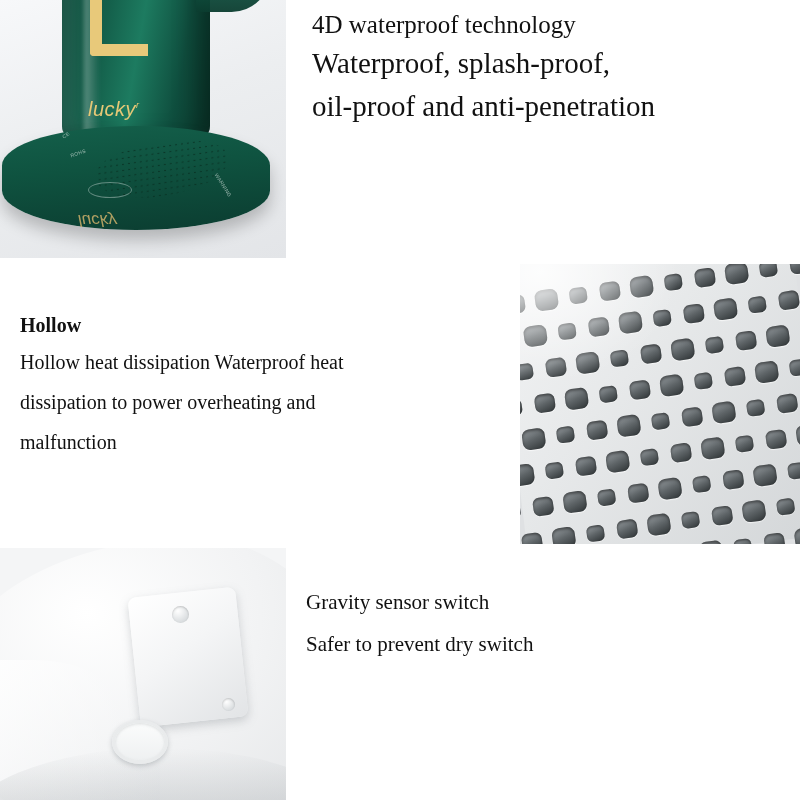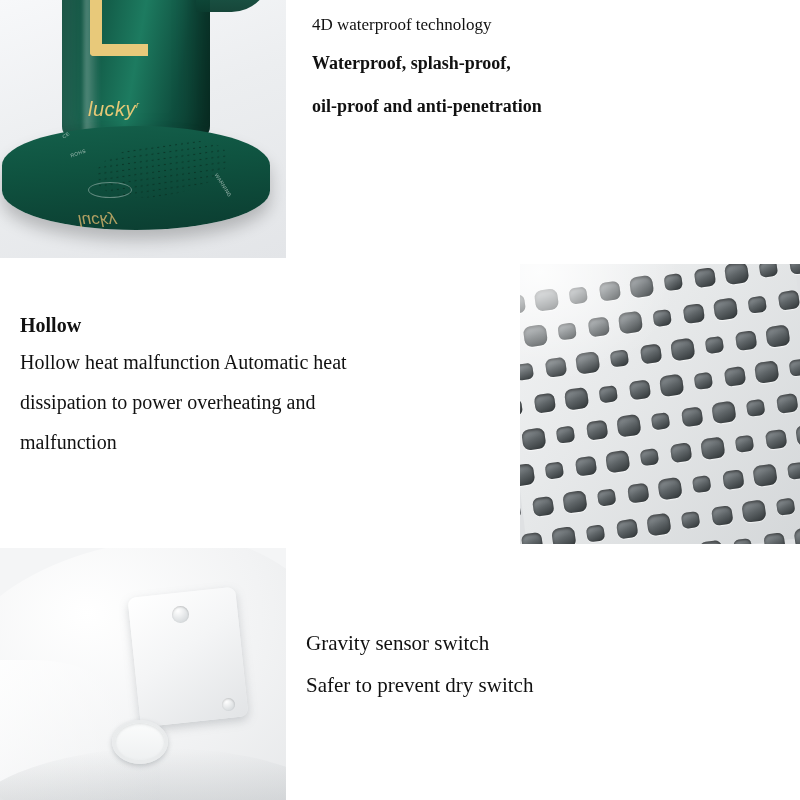--- a/index.html
+++ b/index.html
@@ -39,29 +39,28 @@
     white-space: nowrap;
   }
 
   
   #text-waterproof {
     left: 312px;
     top: 8px;
     width: 470px;
   }
   #text-waterproof .l1 {
-    font-size: 17px;
+    font-size: 25px;
     line-height: 34px;
     font-weight: 400;
   }
   #text-waterproof .l2,
   #text-waterproof .l3 {
-    font-size: 18px;
+    font-size: 29px;
     line-height: 43px;
-    font-weight: bold;
   }
 
   
   #text-vents {
     left: 20px;
     top: 308px;
     width: 480px;
   }
   #text-vents .l1 {
     font-size: 20px;
@@ -71,21 +70,21 @@
   #text-vents .l2,
   #text-vents .l3,
   #text-vents .l4 {
     font-size: 20px;
     line-height: 40px;
   }
 
   
   #text-gravity {
     left: 306px;
-    top: 622px;
+    top: 581px;
     width: 480px;
   }
   #text-gravity .line {
     font-size: 21px;
     line-height: 42px;
   }
 
   
   #photo-kettle {
     left: 0;
@@ -356,21 +355,21 @@
   </div>
 
   <div class="textblock" id="text-waterproof">
     <span class="line l1">4D waterproof technology</span>
     <span class="line l2">Waterproof, splash-proof,</span>
     <span class="line l3">oil-proof and anti-penetration</span>
   </div>
 
   <div class="textblock" id="text-vents">
     <span class="line l1">Hollow</span>
-    <span class="line l2">Hollow heat malfunction Automatic heat</span>
+    <span class="line l2">Hollow heat dissipation Waterproof heat</span>
     <span class="line l3">dissipation to power overheating and</span>
     <span class="line l4">malfunction</span>
   </div>
 
   <div class="photo" id="photo-vents">
     <div class="sheet"></div>
     <div class="holes" id="vent-holes">
         <div class="hole" style="left: 32px; top: 0px; transform: scale(0.92);"></div>
         <div class="hole" style="left: 64px; top: 0px; transform: scale(1.04);"></div>
         <div class="hole" style="left: 96px; top: 0px; transform: scale(0.8);"></div>

